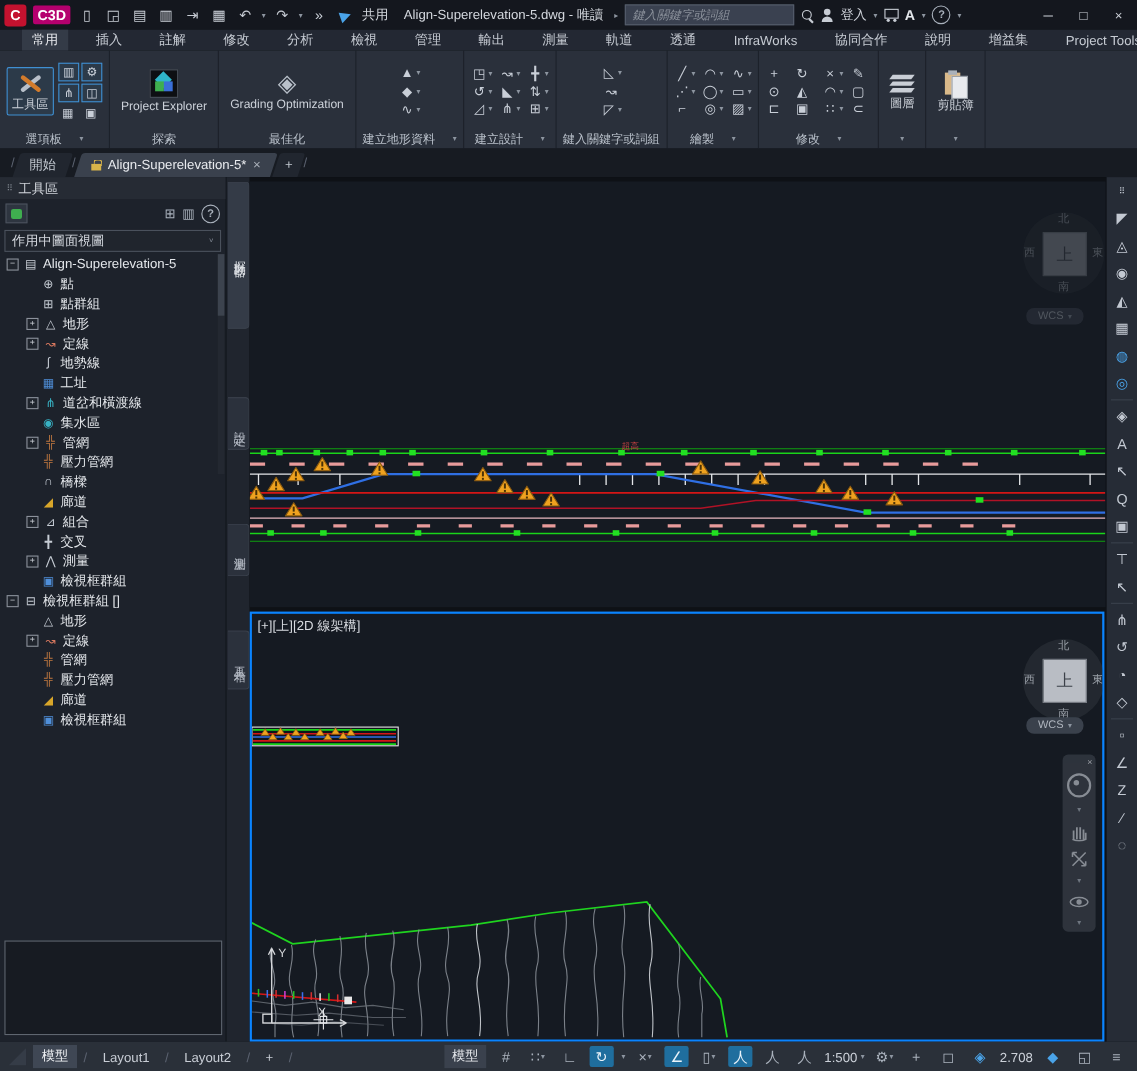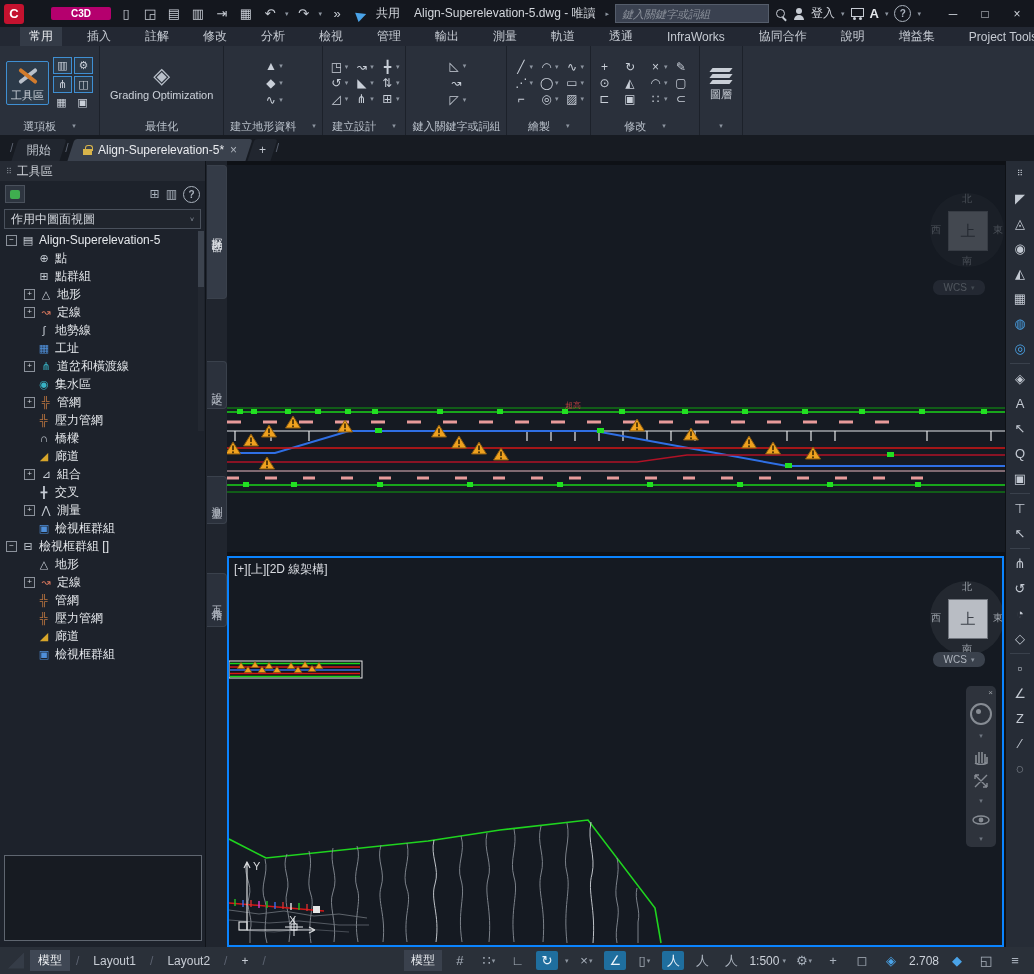--- a/index.html
+++ b/index.html
@@ -5,21 +5,21 @@
   html,body{margin:0;padding:0;background:#000;}
   #app{position:relative;width:1034px;height:974px;overflow:hidden;background:#0e1116;
        font-family:"Liberation Sans","DejaVu Sans",sans-serif;font-size:12px;color:#cfd3da;
        -webkit-font-smoothing:antialiased;}
   .ab{position:absolute;}
   .fx{display:flex;align-items:center;}
   .ic{display:inline-flex;align-items:center;justify-content:center;}
   
   #titlebar{left:0;top:0;width:1034px;height:27px;background:#14171e;display:flex;align-items:center;gap:6px;padding:0 4px;box-sizing:border-box;}
   .logo{width:20px;height:20px;background:#c4122f;color:#fff;font-weight:bold;border-radius:3px;font-size:13px;}
-  .badge{background:#b5006e;color:#fff;font-size:10px;padding:1px 20px;border-radius:2px;font-weight:bold;margin-left:21px;}
+  .badge{background:#b5006e;color:#fff;font-size:13px;padding:1px 4px;border-radius:2px;font-weight:bold;}
   .qat{color:#c7ccd4;font-size:13px;width:18px;height:18px;cursor:default;}
   .tbtitle{color:#d4d8de;font-size:12px;margin-left:8px;white-space:nowrap;}
   .searchbox{background:#3a4150;border:1px solid #555d6b;height:17px;width:140px;color:#cfd3da;font-size:11px;padding:0 6px;}
   input::placeholder{font-style:italic;color:#8b919b;}
   .mag{position:relative;width:12px;height:12px;}
   .mag i{position:absolute;left:1px;top:1px;width:7px;height:7px;border:1.5px solid #c7ccd4;border-radius:50%;}
   .mag b{position:absolute;right:0;bottom:0;width:5px;height:1.5px;background:#c7ccd4;transform:rotate(45deg);}
   .person{position:relative;width:12px;height:12px;}
   .person i{position:absolute;left:3px;top:0;width:6px;height:6px;border-radius:50%;background:#c7ccd4;}
   .person b{position:absolute;left:1px;bottom:0;width:10px;height:5px;border-radius:5px 5px 0 0;background:#c7ccd4;}
@@ -222,20 +222,35 @@
           <span class="sq">▦</span>
           <span class="sq">▣</span>
         </div>
       </div>
       <div class="plabel">
         <span>選項板</span>
           <span class="caret">▾</span>
       </div>
     </div>
 
+    <div class="panel">
+      <div class="picons">
+        <div class="bigbtn">
+          <span class="cube3">
+              <i></i>
+              <b></b>
+              <s></s>
+            </span>
+          <span>Project Explorer</span>
+        </div>
+      </div>
+      <div class="plabel">
+          <span>探索</span>
+        </div>
+    </div>
 
     <div class="panel">
       <div class="picons">
         <div class="bigbtn">
           <span class="gdiam">◈</span>
           <span>Grading Optimization</span>
         </div>
       </div>
       <div class="plabel">
           <span>最佳化</span>
@@ -434,20 +449,35 @@
               <i></i>
             </span>
           <span>圖層</span>
         </div>
       </div>
       <div class="plabel">
           <span class="caret">▾</span>
         </div>
     </div>
 
+    <div class="panel">
+      <div class="picons">
+        <div class="bigbtn">
+          <span class="clip">
+              <i></i>
+              <b></b>
+              <s></s>
+            </span>
+          <span>剪貼簿</span>
+        </div>
+      </div>
+      <div class="plabel">
+          <span class="caret">▾</span>
+        </div>
+    </div>
     <div style="flex:1"></div>
   </div>
 
   <div id="filetabs" class="ab">
     <span class="fsep">/</span>
     <div class="ftab">
         <span>開始</span>
       </div>
     <span class="fsep">/</span>
     <div class="ftab active">

